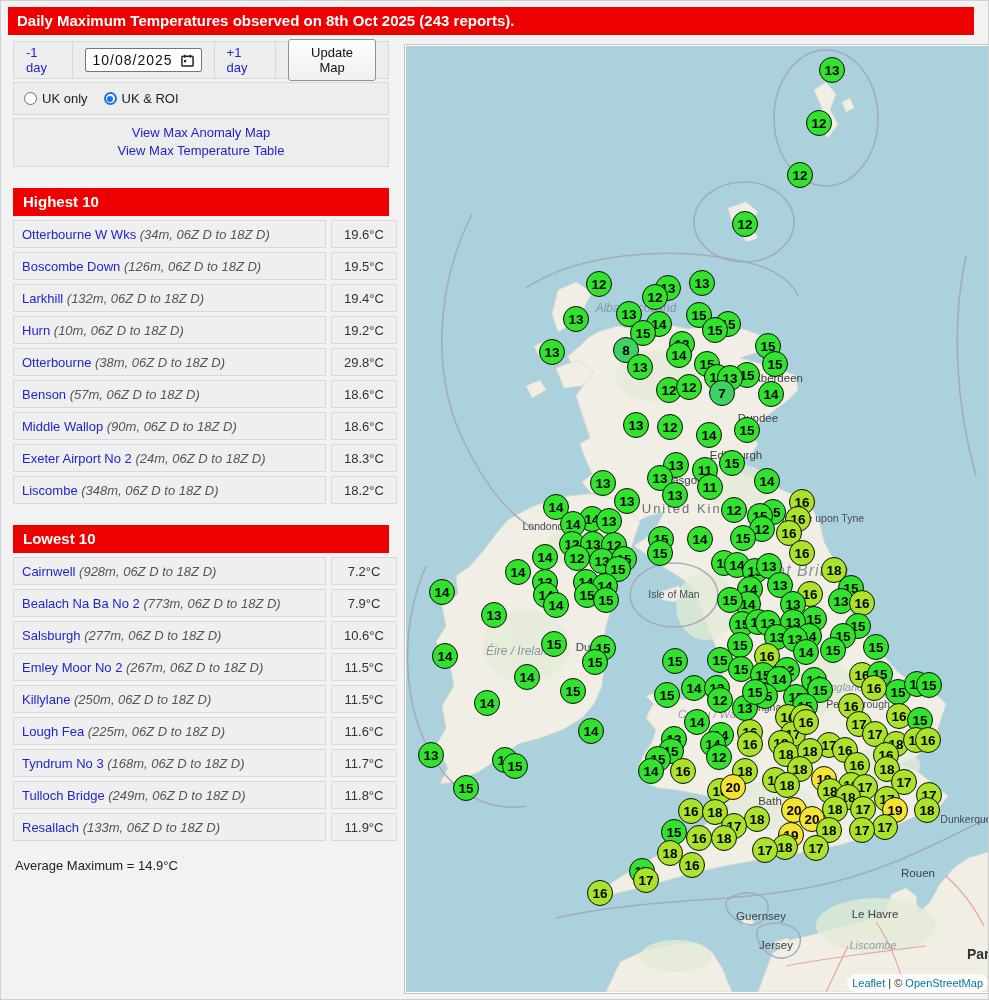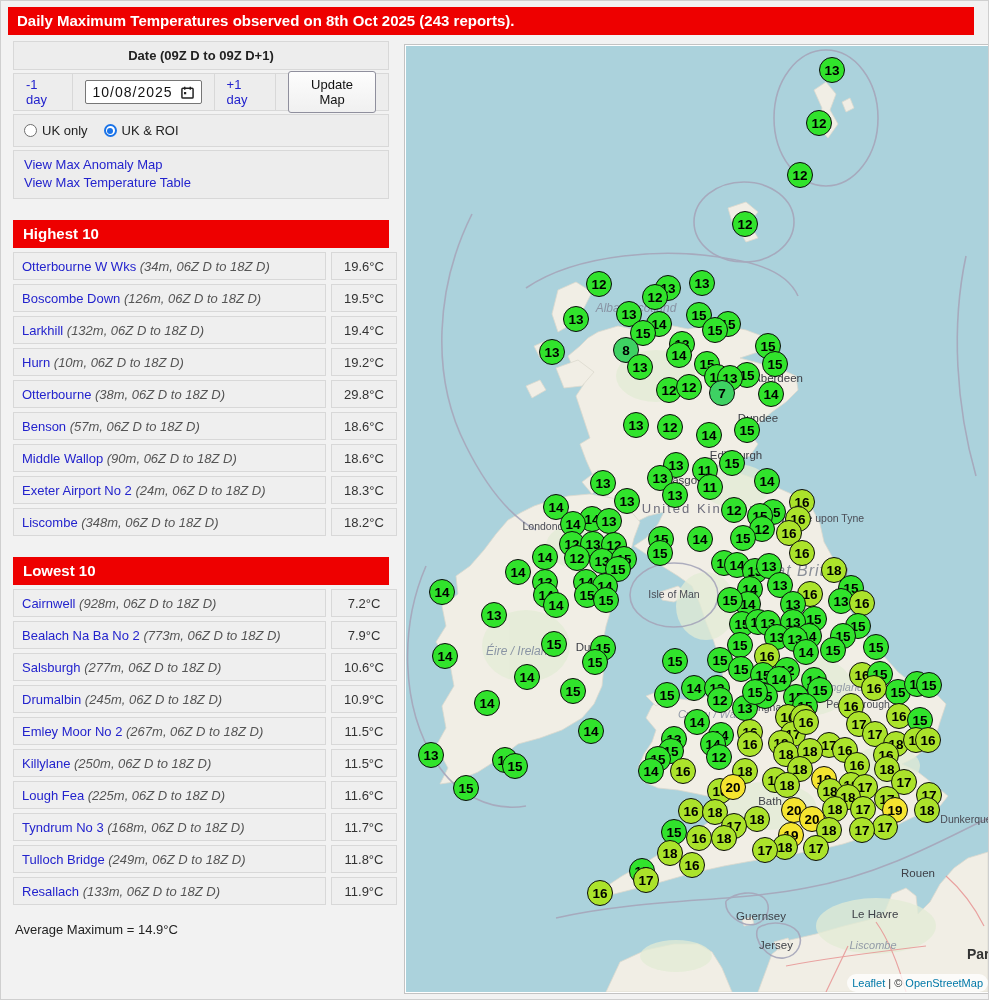--- a/index.html
+++ b/index.html
@@ -17,21 +17,21 @@
   a.lnk{color:#2323cd;text-decoration:none;font-size:13px;cursor:pointer;}
   .date-box{display:inline-flex;align-items:center;gap:8px;background:#fff;border:1px solid #767676;border-radius:2px;
     padding:3px 7px;font-size:14px;color:#111;letter-spacing:1px;}
   .btn{font-family:"Liberation Sans",sans-serif;font-size:13px;color:#111;background:linear-gradient(#fdfdfd,#f0f0f0);
     border:1px solid #8f8f9d;border-radius:3px;padding:5px 11px;cursor:pointer;}
   .radio-row{display:flex;align-items:center;height:31px;padding-left:10px;gap:16px;}
   .radio-opt{display:flex;align-items:center;gap:5px;font-size:13px;color:#222;cursor:pointer;}
   .radio{width:13px;height:13px;border-radius:50%;box-sizing:border-box;background:#fff;border:1px solid #6f6f6f;position:relative;}
   .radio.on{border:2px solid #1a73e8;}
   .radio.on::after{content:"";position:absolute;left:1.5px;top:1.5px;width:6px;height:6px;border-radius:50%;background:#1a73e8;}
-  .links-box{padding:6px 10px 8px 10px;display:flex;flex-direction:column;gap:3px;}
+  .links-box{padding:6px 10px 8px 10px;display:flex;flex-direction:column;gap:3px;align-items:center;}
   .sec-head{width:376px;margin-left:2px;height:28px;background:#ee0000;color:#fff;font-weight:bold;font-size:15px;
     line-height:28px;padding-left:10px;box-sizing:border-box;margin-top:21px;margin-bottom:4px;}
   .t-row{display:flex;gap:5px;margin-bottom:4px;margin-left:2px;}
   .t-left{flex:1;background:#efefef;border:1px solid #d8d8d8;height:28px;line-height:28px;padding-left:8px;font-size:13px;
     white-space:nowrap;overflow:hidden;box-sizing:border-box;}
   .t-left i{color:#555;}
   .t-right{width:66px;background:#efefef;border:1px solid #d8d8d8;height:28px;line-height:28px;text-align:center;
     font-size:13px;color:#333;box-sizing:border-box;}
   .avg{margin:17px 0 0 4px;font-size:13px;color:#222;}
   
@@ -56,23 +56,20 @@
 </head>
 <body>
 
 <div class="page">
   <div class="title-bar">Daily Maximum Temperatures observed on 8th Oct 2025 (243 reports).</div>
 
   <div class="content">
 
     <div class="sidebar">
 
-      <div class="panel-box">
-        <div class="panel-head">Date (09Z D to 09Z D+1)</div>
-      </div>
 
       <div class="panel-box">
         <div class="ctrl-row">
           <div class="ctrl-cell">
             <a class="lnk">-1 day</a>
           </div>
           <div class="ctrl-cell">
             <span class="date-box">
               <span>10/08/2025</span>
               <svg width="13" height="13" viewBox="0 0 14 14">
@@ -158,24 +155,20 @@
             <div class="t-left"><a class="lnk">Cairnwell</a><i> (928m, 06Z D to 18Z D)</i></div>
             <div class="t-right">7.2°C</div>
           </div>
           <div class="t-row">
             <div class="t-left"><a class="lnk">Bealach Na Ba No 2</a><i> (773m, 06Z D to 18Z D)</i></div>
             <div class="t-right">7.9°C</div>
           </div>
           <div class="t-row">
             <div class="t-left"><a class="lnk">Salsburgh</a><i> (277m, 06Z D to 18Z D)</i></div>
             <div class="t-right">10.6°C</div>
-          </div>
-          <div class="t-row">
-            <div class="t-left"><a class="lnk">Drumalbin</a><i> (245m, 06Z D to 18Z D)</i></div>
-            <div class="t-right">10.9°C</div>
           </div>
           <div class="t-row">
             <div class="t-left"><a class="lnk">Emley Moor No 2</a><i> (267m, 06Z D to 18Z D)</i></div>
             <div class="t-right">11.5°C</div>
           </div>
           <div class="t-row">
             <div class="t-left"><a class="lnk">Killylane</a><i> (250m, 06Z D to 18Z D)</i></div>
             <div class="t-right">11.5°C</div>
           </div>
           <div class="t-row">

